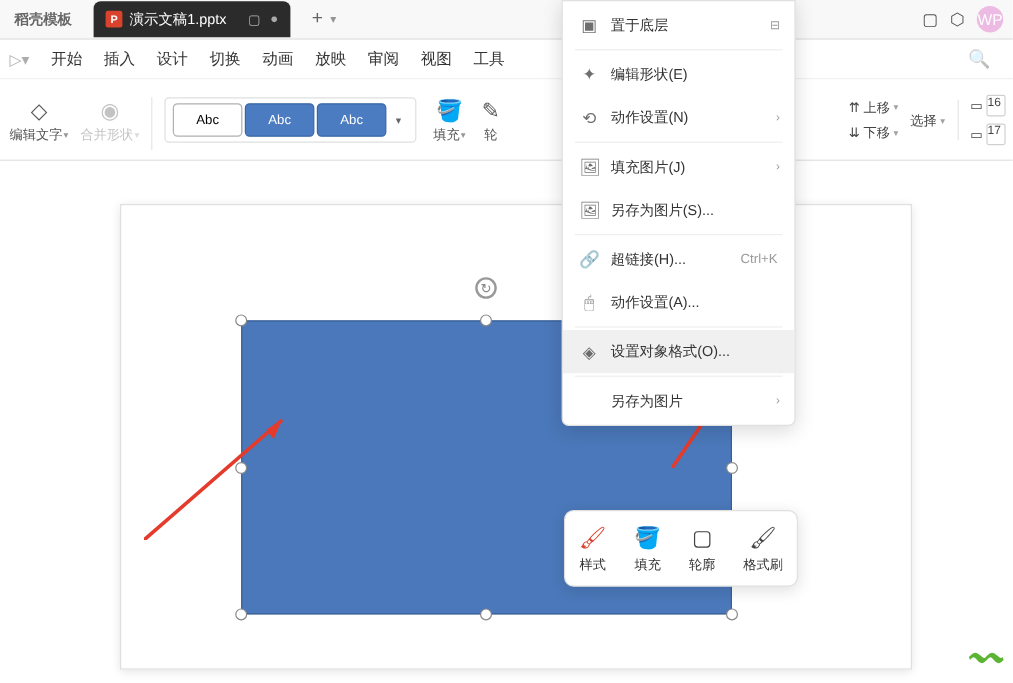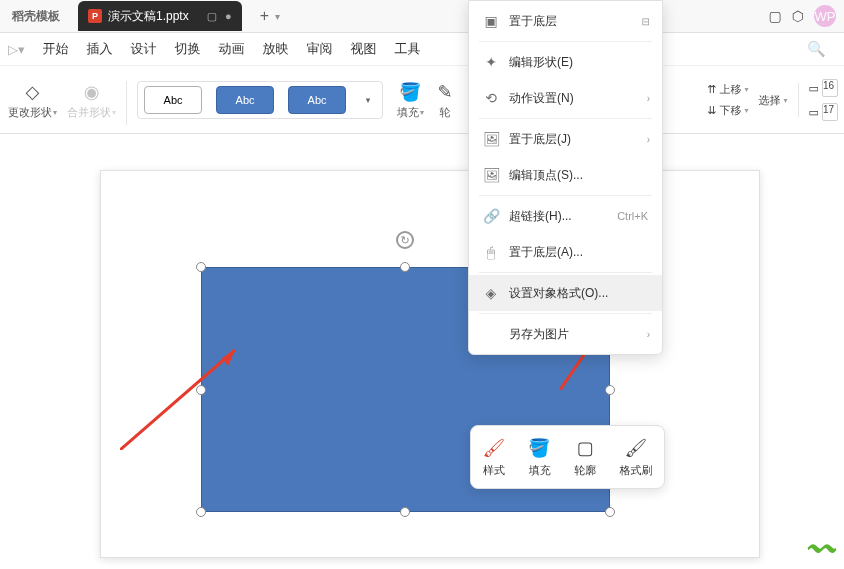--- a/index.html
+++ b/index.html
@@ -24,21 +24,21 @@
 
 
 .toolbar { height: 68px; display: flex; align-items: center; border-bottom: 1px solid #e0e0e0; padding: 0 8px; gap: 12px; }
 .toolbar-left { display: flex; align-items: flex-start; gap: 10px; padding-top: 6px; }
 .tool-stack { display: flex; flex-direction: column; align-items: center; gap: 2px; font-size: 11px; color: #555; }
 .tool-stack .ico { width: 22px; height: 22px; display: flex; align-items: center; justify-content: center; font-size: 18px; }
 .tool-stack.disabled { opacity: 0.35; }
 .tool-stack .lbl { display: flex; align-items: center; gap: 1px; }
 .tool-stack .caret { font-size: 8px; opacity: 0.6; }
 .vdiv { width: 1px; height: 44px; background: #e5e5e5; }
-.shape-gallery { display: flex; gap: 14px; align-items: center; border: 1px solid #e0e0e0; border-radius: 4px; padding: 4px 6px; }
+.shape-gallery { display: flex; gap: 2px; align-items: center; border: 1px solid #e0e0e0; border-radius: 4px; padding: 4px 6px; }
 .shape-pre { width: 58px; height: 28px; border: 1px solid #b0b0b0; border-radius: 4px; display: flex; align-items: center; justify-content: center; font-size: 11px; }
 .shape-pre.blue { background: #4b7bc0; border-color: #3a65a5; color: #fff; }
 .gallery-caret { width: 16px; display: flex; justify-content: center; opacity: 0.6; font-size: 9px; }
 
 .right-tools { position: absolute; right: 6px; top: 70px; height: 60px; display: flex; align-items: center; gap: 10px; font-size: 11px; color: #444; }
 .rt-group { display: flex; flex-direction: column; gap: 6px; }
 .rt-item { display: flex; align-items: center; gap: 3px; }
 .rt-item .caret { font-size: 8px; opacity: 0.5; }
 .rt-input { width: 16px; height: 18px; border: 1px solid #d0d0d0; border-radius: 2px; font-size: 10px; }
 
@@ -110,21 +110,21 @@
   <span class="item">视图</span>
   <span class="item">工具</span>
   <span class="search-icon-right">🔍</span>
 </div>
 
 <div class="toolbar">
   <div class="toolbar-left">
     <div class="tool-stack">
       <span class="ico">◇</span>
       <span class="lbl">
-          <span>更改形状</span>
+          <span>编辑文字</span>
           <span class="caret">▾</span>
         </span>
     </div>
     <div class="tool-stack disabled">
       <span class="ico">◉</span>
       <span class="lbl">
           <span>合并形状</span>
           <span class="caret">▾</span>
         </span>
     </div>
@@ -221,36 +221,36 @@
     <span>编辑形状(E)</span>
   </div>
   <div class="ctx-item">
     <span class="ico">⟲</span>
     <span>动作设置(N)</span>
     <span class="sub-caret">›</span>
   </div>
   <div class="ctx-sep"></div>
   <div class="ctx-item">
     <span class="ico">🖼</span>
-    <span>置于底层(J)</span>
+    <span>填充图片(J)</span>
     <span class="sub-caret">›</span>
   </div>
   <div class="ctx-item">
     <span class="ico">🖼</span>
-    <span>编辑顶点(S)...</span>
+    <span>另存为图片(S)...</span>
   </div>
   <div class="ctx-sep"></div>
   <div class="ctx-item">
     <span class="ico">🔗</span>
     <span>超链接(H)...</span>
     <span class="shortcut">Ctrl+K</span>
   </div>
   <div class="ctx-item">
     <span class="ico">🖱</span>
-    <span>置于底层(A)...</span>
+    <span>动作设置(A)...</span>
   </div>
   <div class="ctx-sep"></div>
   <div class="ctx-item highlighted">
     <span class="ico">◈</span>
     <span>设置对象格式(O)...</span>
   </div>
   <div class="ctx-sep"></div>
   <div class="ctx-item indent">
     <span>另存为图片</span>
     <span class="sub-caret">›</span>

